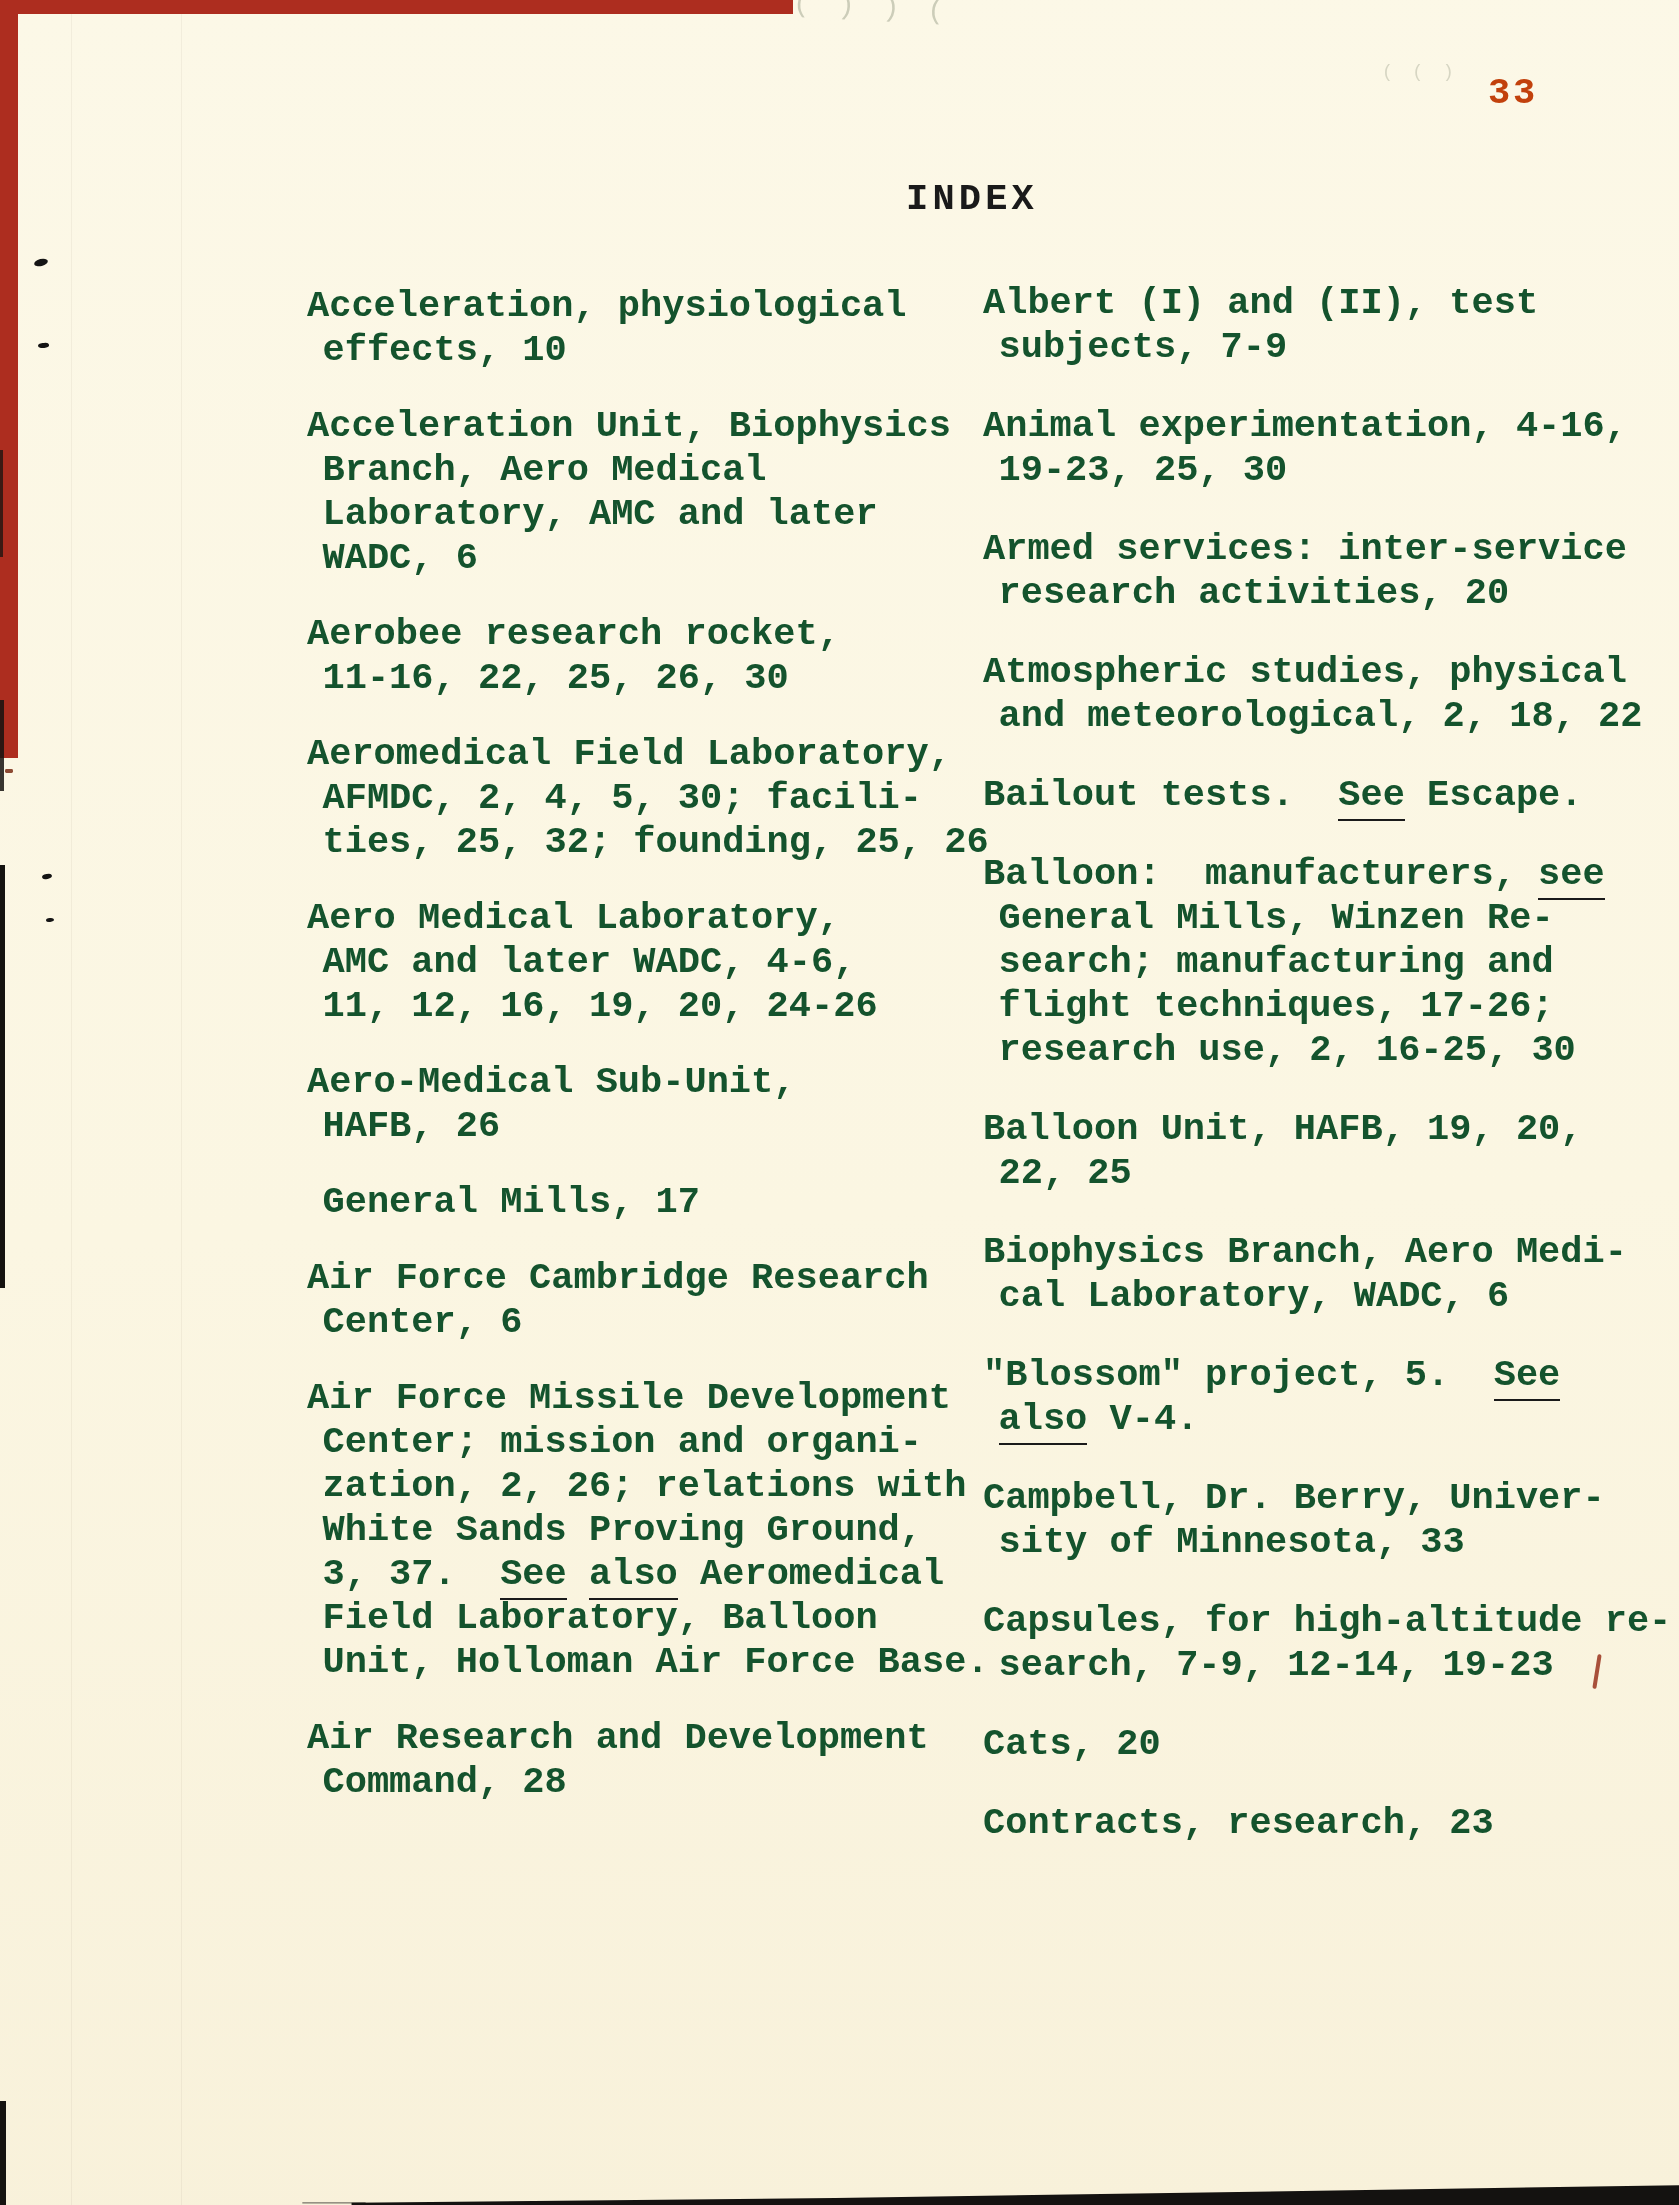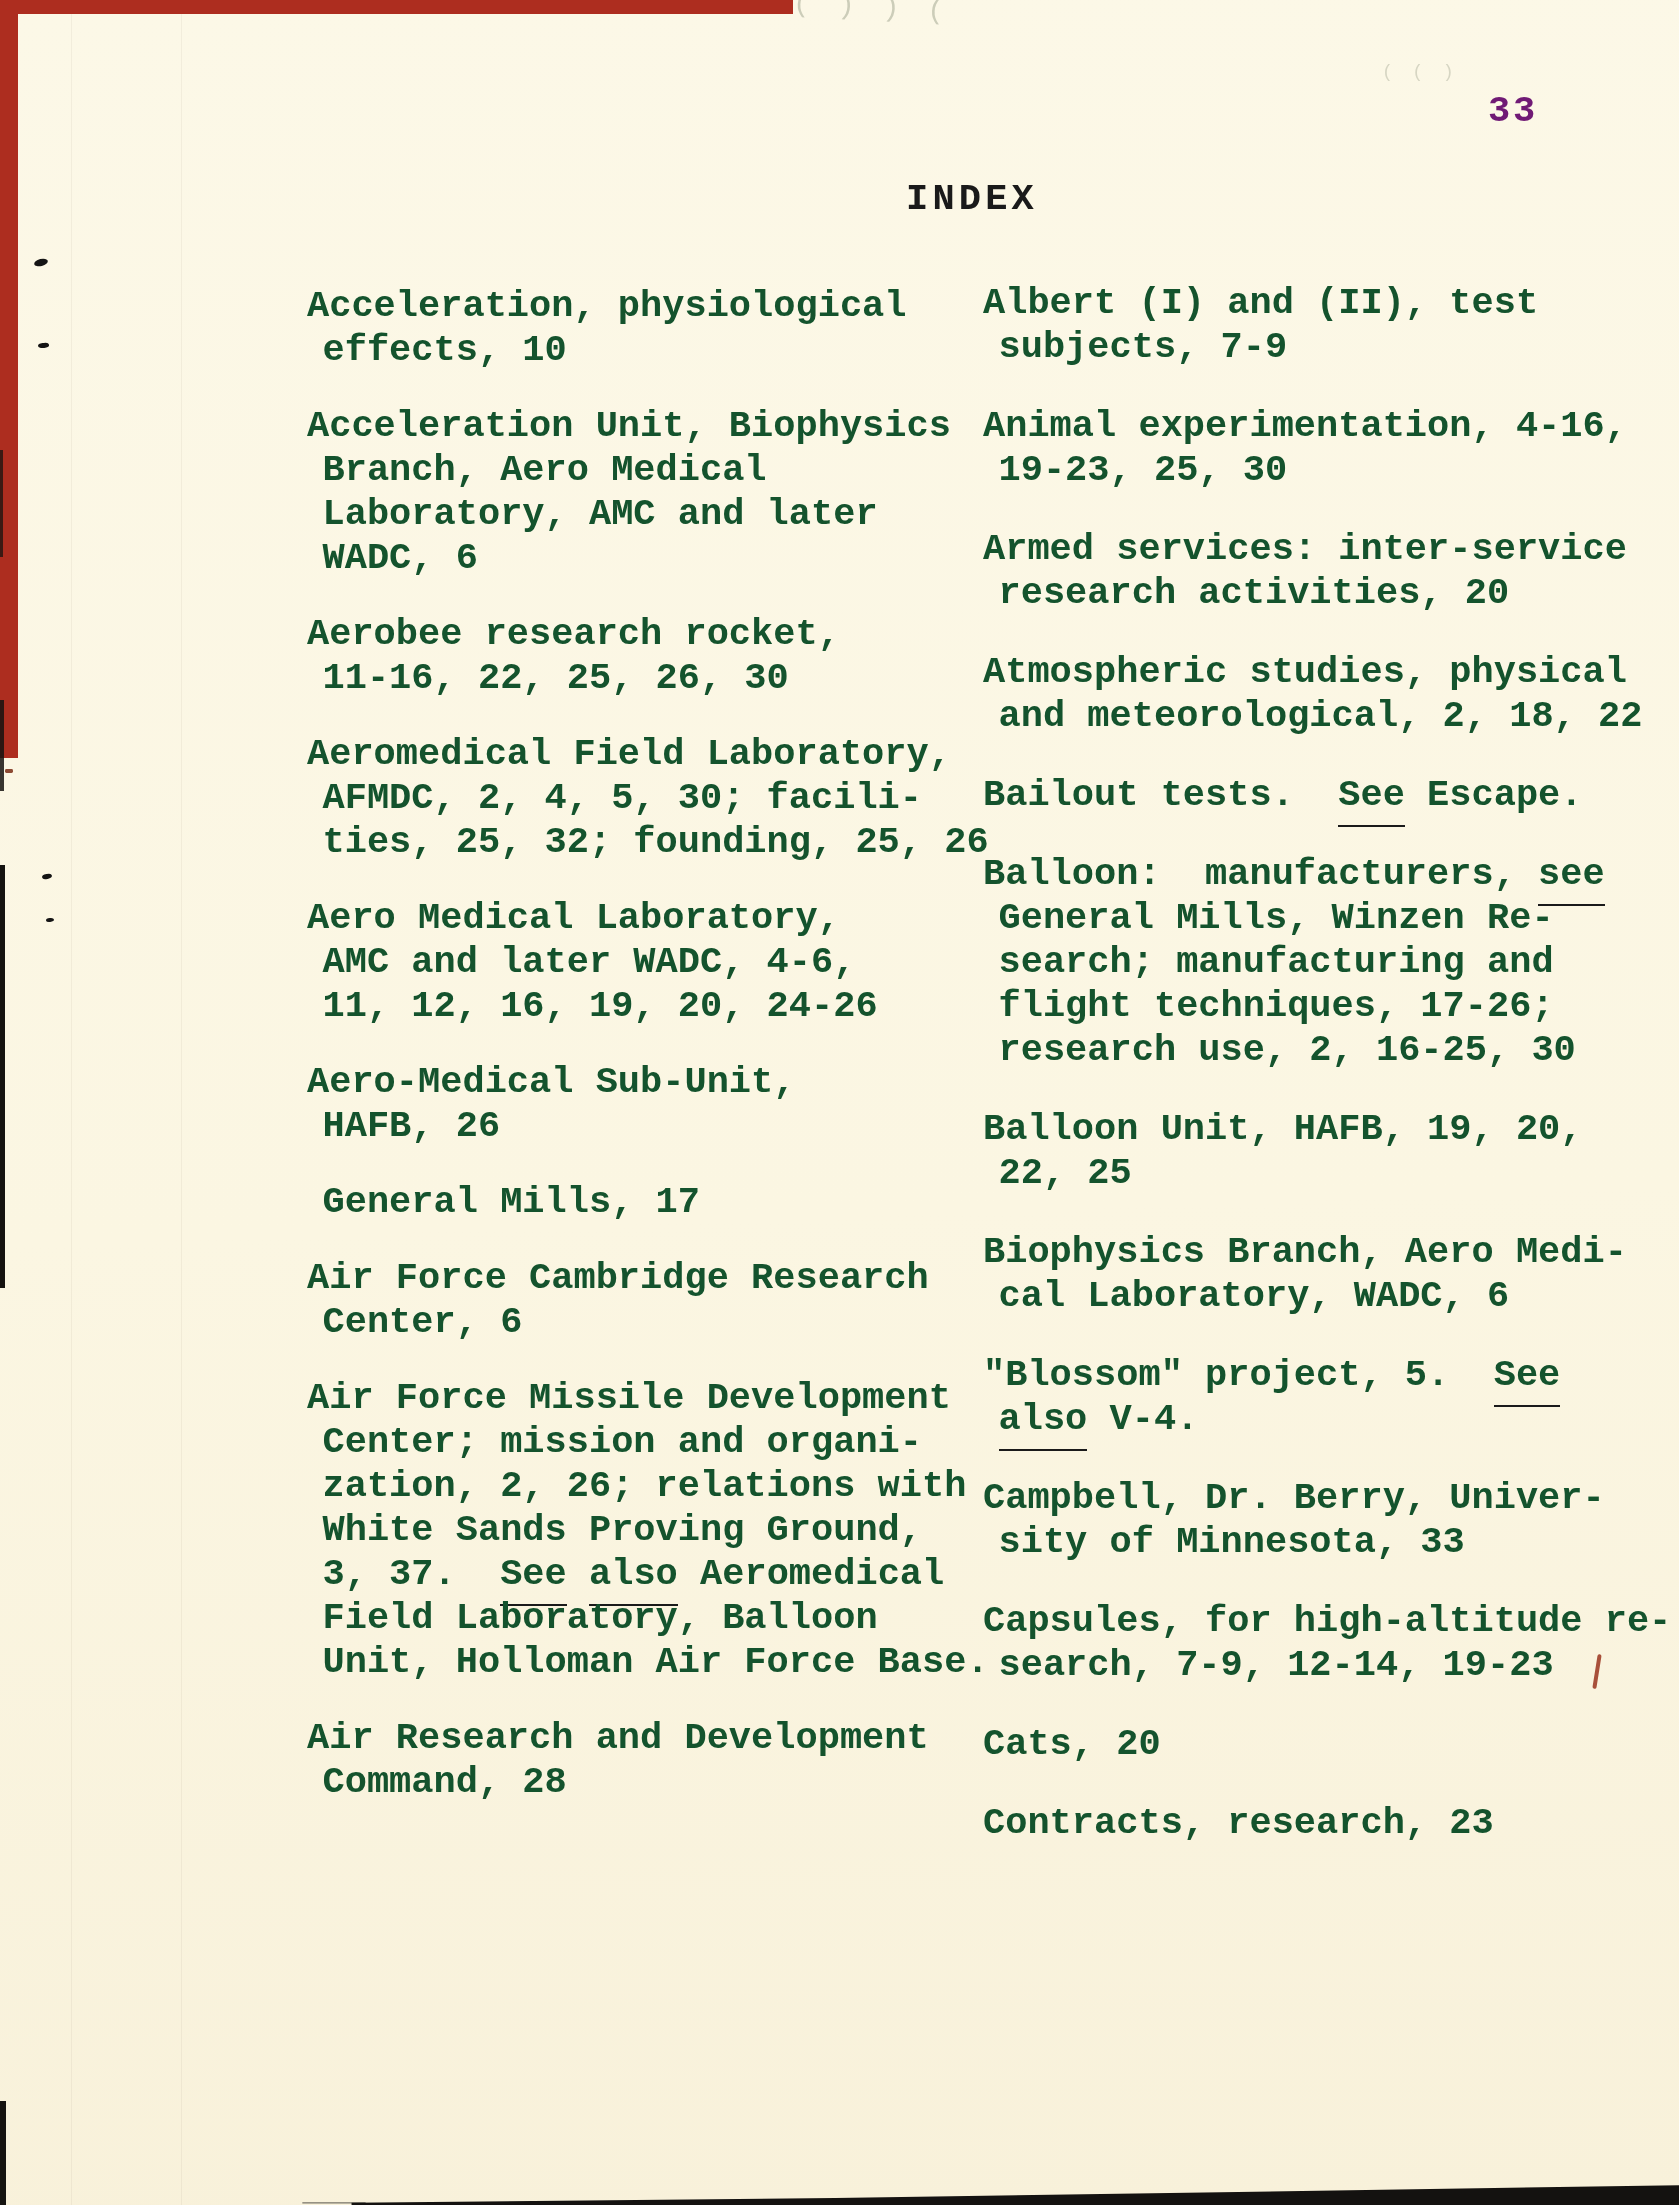--- a/index.html
+++ b/index.html
@@ -6,38 +6,38 @@
   body{
     width:1679px;height:2205px;overflow:hidden;
     font-family:"Liberation Mono","DejaVu Sans Mono",monospace;
     background:#fbf6e2;position:relative;
   }
   .paper{
     position:absolute;left:0;top:0;width:1679px;height:2205px;
     background:linear-gradient(178deg,#fcf8e7 0%,#fbf6e2 55%,#f8f1da 100%);
   }
   .pageno{
-    position:absolute;left:1488px;top:90px;
-    font-size:37px;font-weight:600;color:#701a75;letter-spacing:2.8px;
+    position:absolute;left:1488px;top:72px;
+    font-size:37px;font-weight:600;color:#c2410c;letter-spacing:2.8px;
   }
   .title{
     position:absolute;left:906px;top:178px;
     font-size:37px;font-weight:700;color:#1a1a1a;letter-spacing:4.2px;
   }
   .col{
     position:absolute;width:703px;color:#14532d;
     font-size:37px;font-weight:600;line-height:44px;
   }
   .col-left{left:307px;top:284px;}
   .col-right{left:983px;top:281px;}
   .col-left .entry{margin-bottom:32px;}
   .col-right .entry{margin-bottom:35px;}
   .line{white-space:pre;}
   .line.cont{padding-left:15.5px;}
-  .u{border-bottom:2.8px solid #1a1a1a;padding-bottom:9px;}
+  .u{border-bottom:2.8px solid #1a1a1a;padding-bottom:3px;}
   
   .edge{position:absolute;background:#151310;}
   .edge-l1{left:0;top:450px;width:2.8px;height:107px;opacity:.75;}
   .edge-l2{left:0;top:700px;width:3.5px;height:91px;opacity:.85;}
   .edge-l3{left:0;top:865px;width:4.9px;height:423px;}
   .edge-l4{left:0;top:2101px;width:5.6px;height:104px;}
   .redbar{position:absolute;background:#ad2d1f;}
   .redbar-left{left:0;top:0;width:18.3px;height:758px;}
   .redbar-top{left:0;top:0;width:793px;height:14px;}
   .speck{position:absolute;background:#141414;border-radius:50%;}

